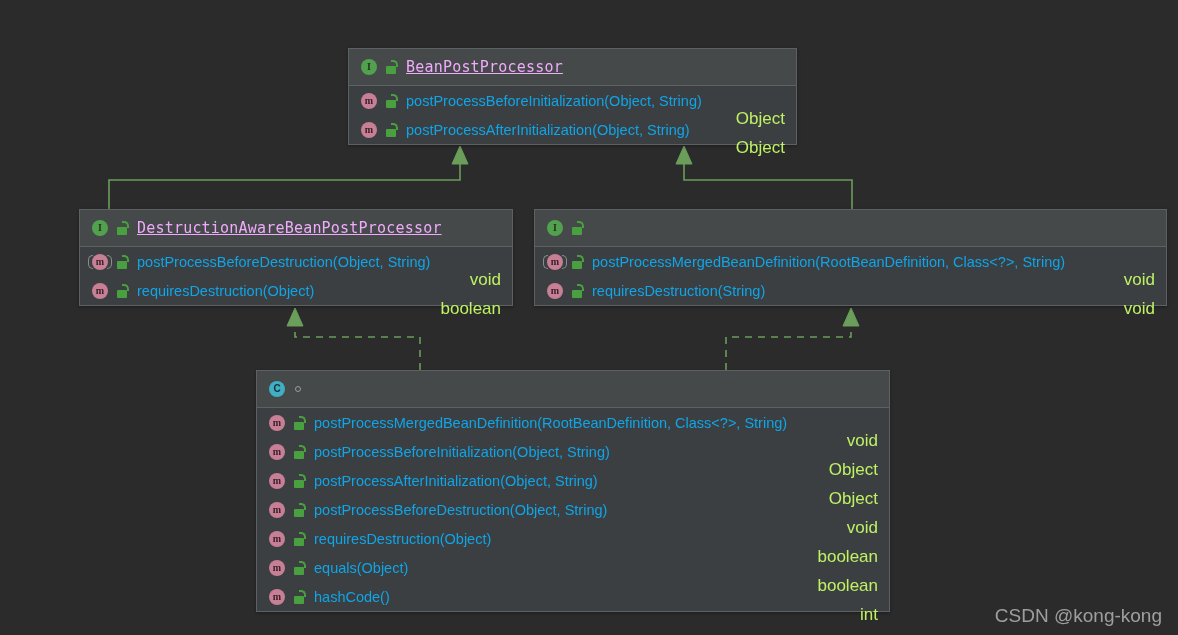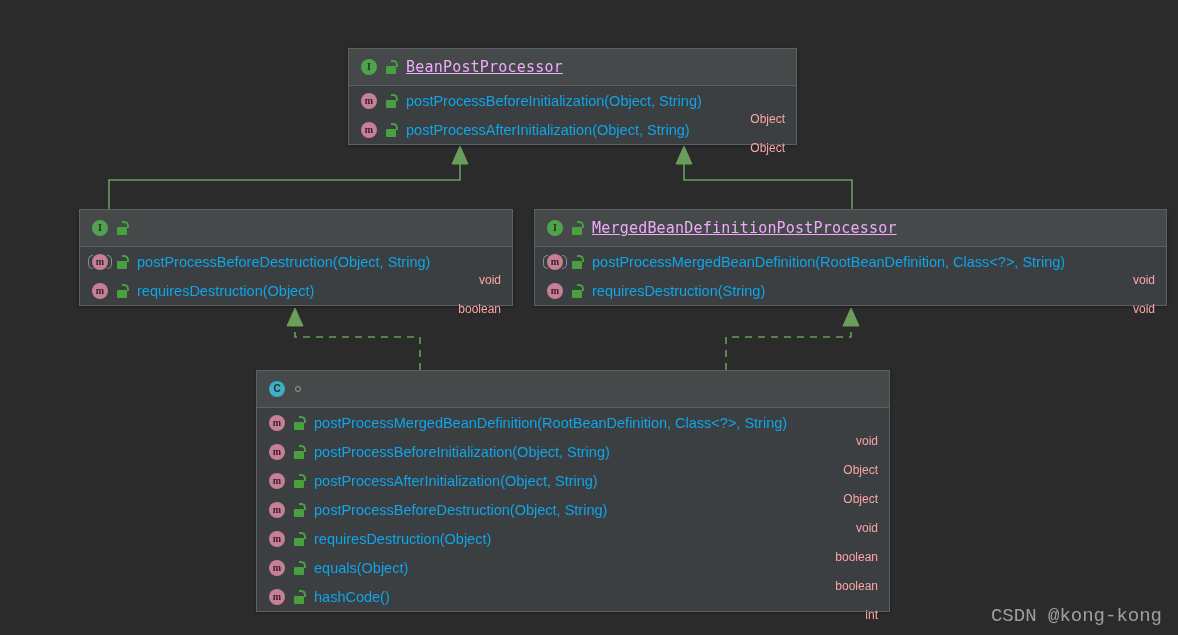--- a/index.html
+++ b/index.html
@@ -74,22 +74,22 @@
   }
 
   .member-sig {
     font-size: 14.5px;
     color: #0ea5e9;
     flex: 0 1 auto;
     overflow: hidden;
   }
 
   .member-ret {
-    font-size: 12px;
-    color: #fca5a5;
+    font-size: 17px;
+    color: #bef264;
     margin-left: auto;
     padding-left: 10px;
     margin-top: 36px;
   }
 
   
   .icn {
     flex: 0 0 auto;
     display: inline-flex;
     align-items: center;
@@ -202,21 +202,21 @@
 
   
   #watermark {
     position: absolute;
     right: 16px;
     bottom: 8px;
     font-size: 19px;
     color: #b8b8b8;
     opacity: 0.82;
     white-space: nowrap;
-    font-family: Liberation Mono, monospace;
+    font-family: Liberation Sans, sans-serif;
   }
 </style>
 </head>
 <body>
 
 <div id="canvas">
 
   <svg id="edges" viewBox="0 0 1178 635" width="1178" height="635" xmlns="http://www.w3.org/2000/svg">
       <g>
         <path d="M 109 209 L 109 180 L 460 180 L 460 163" fill="none" stroke="#6a9e5a" stroke-width="1.6"></path>
@@ -275,20 +275,21 @@
       </div>
       <div class="uml-node" style="left: 79px; top: 209px; width: 434px;">
         <div class="uml-header">
           <span class="icn icn-wrap-type icn-interface">
             <span class="icn-badge">I</span>
           </span>
           <span class="vis-public">
             <span class="lock-shackle"></span>
             <span class="lock-body"></span>
           </span>
+          <span class="uml-title">DestructionAwareBeanPostProcessor</span>
         </div>
         <div class="uml-members">
           <div class="uml-row">
             <span class="icn icn-wrap-member icn-method is-abstract">
               <span class="icn-badge">m</span>
             </span>
             <span class="vis-public">
               <span class="lock-shackle"></span>
               <span class="lock-body"></span>
             </span>
@@ -310,21 +311,20 @@
       </div>
       <div class="uml-node" style="left: 534px; top: 209px; width: 633px;">
         <div class="uml-header">
           <span class="icn icn-wrap-type icn-interface">
             <span class="icn-badge">I</span>
           </span>
           <span class="vis-public">
             <span class="lock-shackle"></span>
             <span class="lock-body"></span>
           </span>
-          <span class="uml-title">MergedBeanDefinitionPostProcessor</span>
         </div>
         <div class="uml-members">
           <div class="uml-row">
             <span class="icn icn-wrap-member icn-method is-abstract">
               <span class="icn-badge">m</span>
             </span>
             <span class="vis-public">
               <span class="lock-shackle"></span>
               <span class="lock-body"></span>
             </span>

